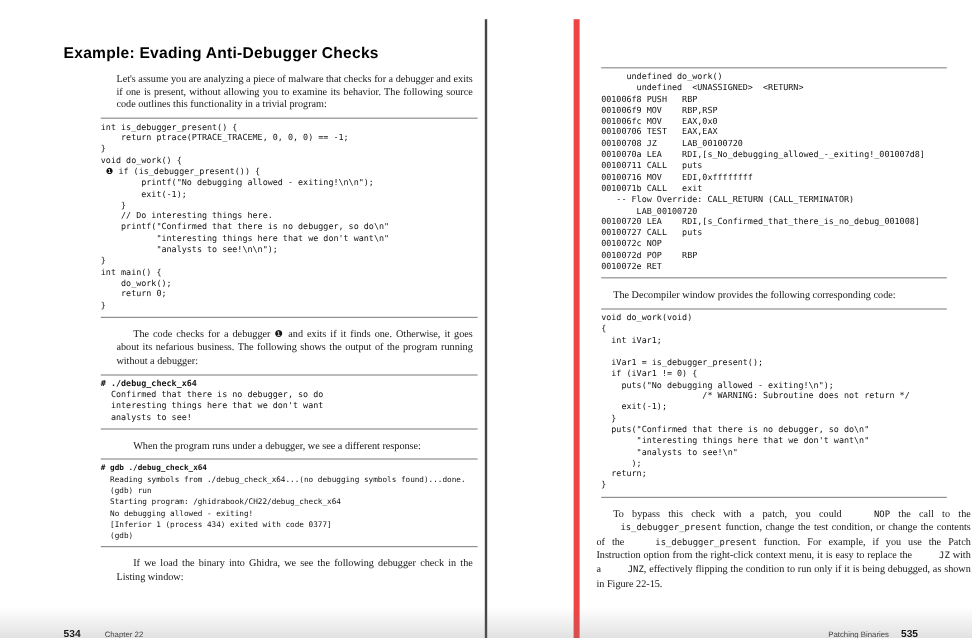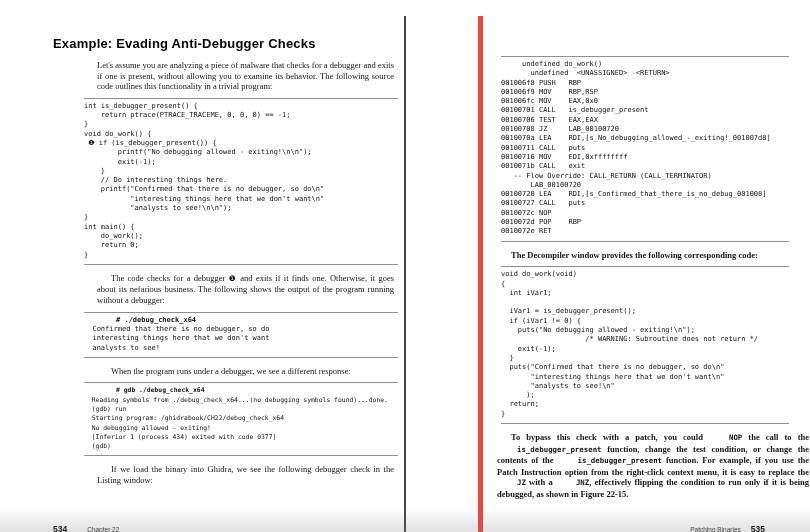--- a/index.html
+++ b/index.html
@@ -14,37 +14,37 @@
   .heading {
     font-family:"Liberation Sans", sans-serif; font-weight:bold;
     font-size:13px; letter-spacing:0.2px; color:#000;
     margin:20px 0 0 53px;
   }
 
   .body {
     font-size:8.5px; line-height:10.6px; text-align:justify;
     margin:8px 0 6px 97px; width:297px; color:#141414;
   }
-  .page-right .body { margin-left:14px; width:312px;font-weight:bold; }
+  .page-right .body { margin-left:14px; width:312px; }
   .indent { text-indent:14px; }
   .intro  { margin-top:9px; }
 
   .codeblock {
     margin:5px 0 6px 84px; width:314px;
     border-top:1px solid #8f8f8f; border-bottom:1px solid #8f8f8f;
     padding:3px 0 4px 0;
   }
   .page-right .codeblock { margin-left:18px; width:288px; }
   .code-line {
     font-family:"DejaVu Sans Mono", monospace;
     font-size:7px; line-height:9.3px; white-space:pre; color:#111;
   }
   .codeblock.small .code-line { font-size:6.4px; }
   .codeblock.listing { margin-top:40px; }
-  .code-line.bold { font-weight:bold;margin-left:32px; }
+  .code-line.bold { font-weight:bold; }
 
   .rich .mono {
     font-family:"DejaVu Sans Mono", monospace; font-size:7.4px;padding-left:20px;
   }
   .rich .marker { font-family:"DejaVu Sans", sans-serif; font-size:7.8px; }
 
   .footer {
     position:absolute; top:502px;
     font-family:"Liberation Sans", sans-serif; color:#222;
   }
@@ -119,21 +119,20 @@
     </div>
   </div>
 
   <div class="page page-right">
     <div class="codeblock listing">
         <div class="code-line">     undefined do_work()</div>
         <div class="code-line">       undefined  &lt;UNASSIGNED&gt;  &lt;RETURN&gt;</div>
         <div class="code-line">001006f8 PUSH   RBP</div>
         <div class="code-line">001006f9 MOV    RBP,RSP</div>
         <div class="code-line">001006fc MOV    EAX,0x0</div>
-        <div class="code-line">00100701 CALL   is_debugger_present</div>
         <div class="code-line">00100706 TEST   EAX,EAX</div>
         <div class="code-line">00100708 JZ     LAB_00100720</div>
         <div class="code-line">0010070a LEA    RDI,[s_No_debugging_allowed_-_exiting!_001007d8]</div>
         <div class="code-line">00100711 CALL   puts</div>
         <div class="code-line">00100716 MOV    EDI,0xffffffff</div>
         <div class="code-line">0010071b CALL   exit</div>
         <div class="code-line">   -- Flow Override: CALL_RETURN (CALL_TERMINATOR)</div>
         <div class="code-line">       LAB_00100720</div>
         <div class="code-line">00100720 LEA    RDI,[s_Confirmed_that_there_is_no_debug_001008]</div>
         <div class="code-line">00100727 CALL   puts</div>

